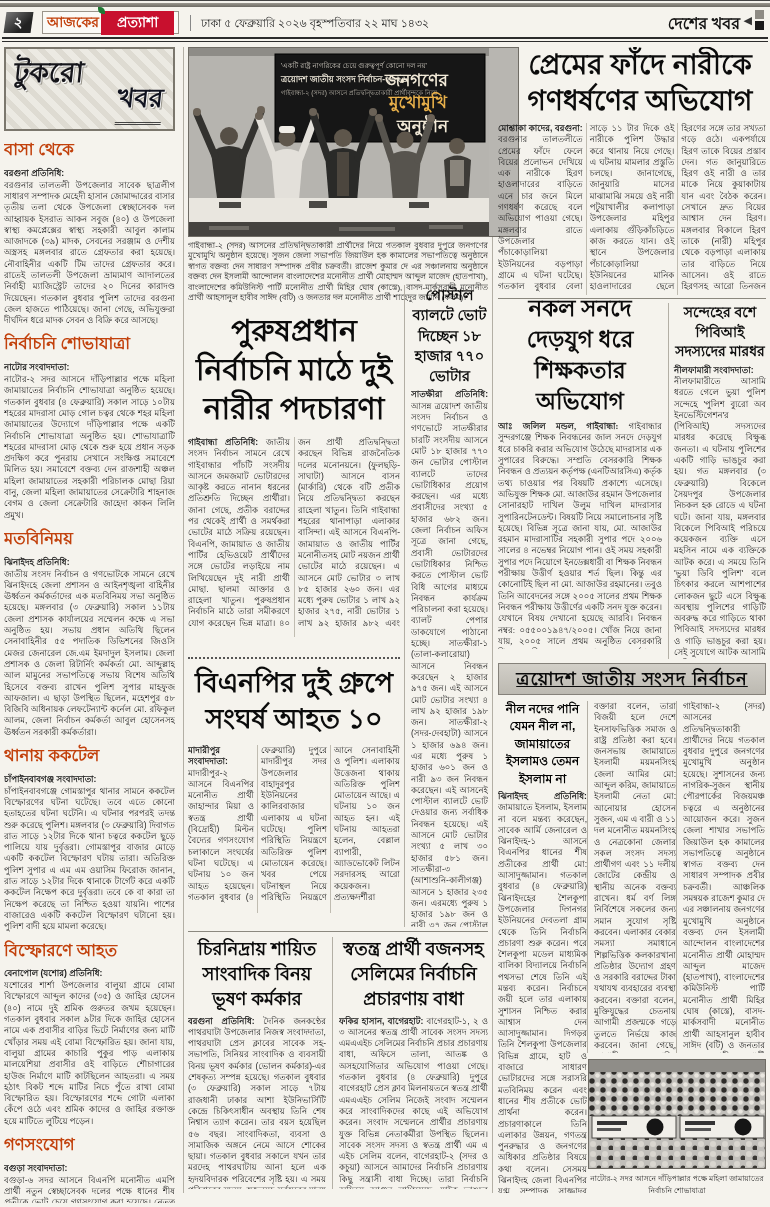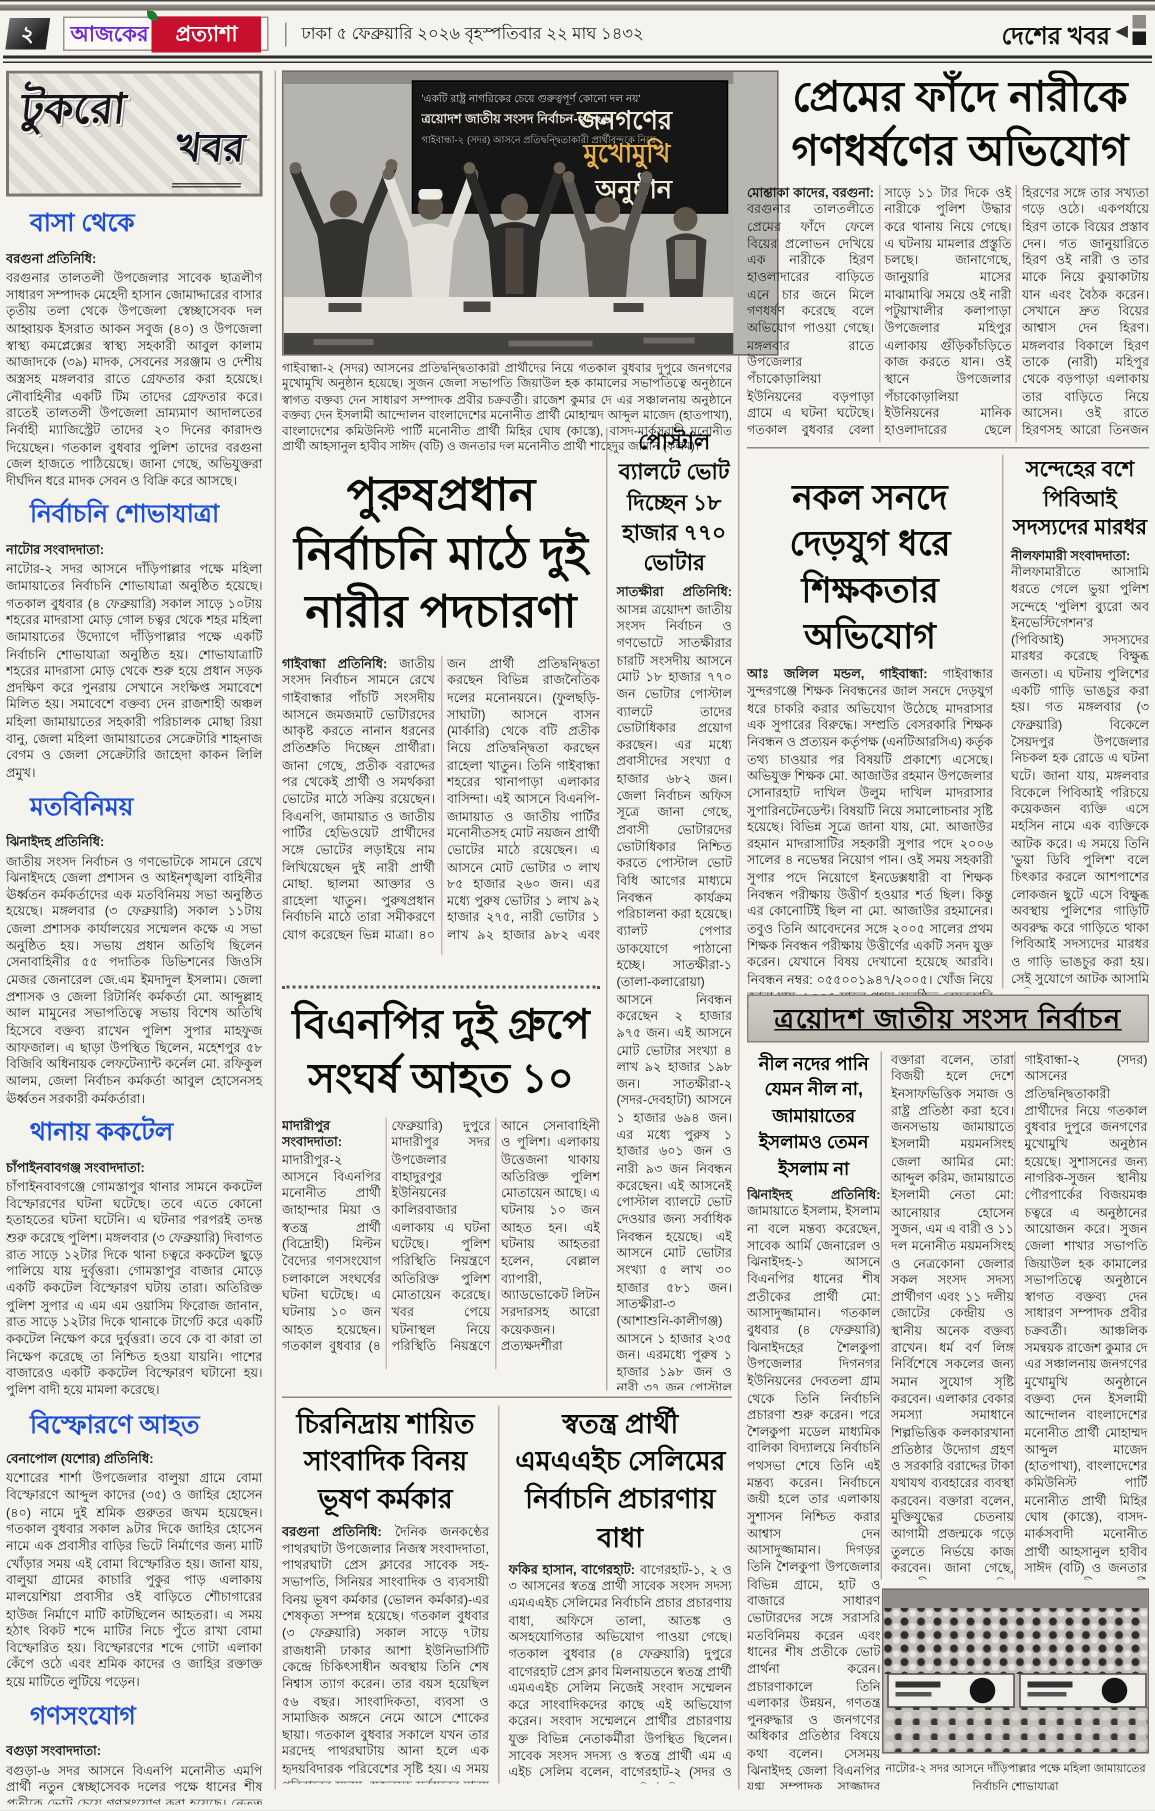--- a/index.html
+++ b/index.html
@@ -11,21 +11,21 @@
     border-top:1px solid #444;
   }
   .abs { position:absolute; }
   .rule-h { background:#8b887f; height:1px; }
   .rule-v { background:#b3afa5; width:1px; }
   
   #top-band { left:0; top:2px; width:770px; height:4px; background:linear-gradient(#9a978f,#6e6b64); }
   #pagenum { left:5px; top:11px; width:27px; height:21px; background:linear-gradient(135deg,#777 0%,#222 70%);
     color:#fff; font-weight:bold; font-size:14px; text-align:center; line-height:21px; transform:skewX(-8deg); }
   #masthead { left:42px; top:10px; height:23px; display:flex; align-items:center; border:1px solid #9a958b; padding:1px 4px; background:#fbfaf6; }
-  #masthead .black-part { font-weight:bold; font-size:14px; color:#6d28d9; }
+  #masthead .black-part { font-weight:bold; font-size:14px; color:#c2410c; }
   #masthead .red-part { font-weight:bold; font-size:14px; color:#fff; background:#c8102e; padding:0 16px; margin-left:2px; position:relative; }
   #masthead .leaf { position:absolute; left:-3px; top:-4px; width:7px; height:7px; background:#1e7a34; border-radius:0 70% 0 70%; }
   #dateline { left:190px; top:14px; font-size:11px; color:#222; border-left:1px solid #888; padding-left:10px; line-height:16px; }
   #section-label { right:30px; top:10px; font-size:16px; font-weight:bold; color:#111; }
   #section-arrow { right:18px; top:13px; font-size:11px; color:#333; }
   #sq-top { right:6px; top:9px; width:9px; height:9px; background:#8e8b84; }
   #sq-bottom { right:6px; top:20px; width:9px; height:9px; background:#1a1a1a; }
   #hdr-rule1 { left:2px; top:36px; width:766px; height:2px; background:#2c2c2c; }
   #hdr-rule2 { left:2px; top:40px; width:766px; height:1px; background:#2c2c2c; }
 
@@ -40,21 +40,21 @@
   
   #ticker-col { left:4px; top:46px; width:176px; height:1156px; overflow:hidden; padding-right:5px; }
   #ticker-logo { width:100%; height:84px; border:2px solid #7b776d; background:
       repeating-linear-gradient(45deg,#eceae3 0 6px,#dedbd2 6px 12px);
     position:relative; margin-bottom:8px; overflow:hidden; }
   #ticker-logo .t1 { position:absolute; left:8px; top:2px; font-size:28px; font-weight:bold; color:#15151a;
     transform:skewX(-6deg); text-shadow:1px 1px 0 #ffffff,2px 2px 0 #9a978e; }
   #ticker-logo .t2 { position:absolute; right:10px; bottom:4px; font-size:26px; font-weight:bold; color:#10131f;
     transform:skewX(-6deg); text-shadow:1px 1px 0 #ffffff,2px 2px 0 #9a978e; border-bottom:3px double #444; }
   .ticker-article { margin-bottom:7px; }
-  .ticker-title { font-size:16.5px; font-weight:bold; color:#1d4ed8; line-height:1.25; margin-bottom:2px;margin-left:16px; }
+  .ticker-title { font-size:16.5px; font-weight:bold; color:#c2410c; line-height:1.25; margin-bottom:2px; }
 
   
   #v-rule-1 { left:183px; top:46px; height:1146px; }
   #v-rule-2 { left:492px; top:46px; height:1146px; }
 
   
   #photo1 { left:188px; top:46px; width:331px; height:190px; background:#b8b6b1; border:1px solid #6f6c65; overflow:hidden; }
   #caption1 { left:188px; top:240px; width:300px; height:66px; }
   #lead-headline { left:188px; top:310px; width:212px; height:122px; font-size:30px; line-height:1.3; }
   #lead-block { left:188px; top:436px; width:212px; height:216px; }
@@ -70,21 +70,21 @@
   #postal-headline { font-size:14.5px; line-height:1.4; margin-bottom:3px; }
   #postal-body { height:540px; }
 
   
   #rape-headline { left:506px; top:46px; width:268px; height:72px; font-size:28px; line-height:1.3; }
   #rape-block { left:498px; top:122px; width:268px; height:172px; }
   #rape-body { height:172px; }
   #rape-rule { left:498px; top:297px; width:268px; }
 
   
-  #fake-block { left:498px; top:315px; width:164px; height:356px; overflow:hidden; }
+  #fake-block { left:498px; top:292px; width:164px; height:356px; overflow:hidden;font-family:Liberation Serif, serif; }
   #fake-headline { font-size:23px; line-height:1.35; margin-bottom:4px; }
   #pbi-block { left:668px; top:302px; width:98px; height:356px; border-left:1px solid #b3afa5; padding-left:5px; overflow:hidden; }
   #pbi-headline { font-size:14px; line-height:1.4; margin-bottom:3px; }
 
   
   #election-banner { left:498px; top:662px; width:268px; height:32px; background:linear-gradient(#d2cfc8,#bcb9b1);
     border:1px solid #85817a; font-size:18px; line-height:30px; letter-spacing:1px;text-decoration:underline; }
   #election-cols { left:498px; top:700px; width:268px; height:492px; display:flex; }
   .ecol { width:89px; overflow:hidden; }
   .ecol + .ecol { border-left:1px solid #b3afa5; padding-left:6px; }
@@ -302,21 +302,21 @@
 
   <div class="abs" id="journalist-block">
     <div class="headline" id="journalist-headline">চিরনিদ্রায় শায়িত সাংবাদিক বিনয় ভূষণ কর্মকার</div>
     <div class="body-text">
       <span class="byline">বরগুনা প্রতিনিধি:</span>
       <span>দৈনিক জনকণ্ঠের পাথরঘাটা উপজেলার নিজস্ব সংবাদদাতা, পাথরঘাটা প্রেস ক্লাবের সাবেক সহ-সভাপতি, সিনিয়র সাংবাদিক ও ব্যবসায়ী বিনয় ভূষণ কর্মকার (ভোলন কর্মকার)-এর শেষকৃত্য সম্পন্ন হয়েছে। গতকাল বুধবার (৩ ফেব্রুয়ারি) সকাল সাড়ে ৭টায় রাজধানী ঢাকার আশা ইউনিভার্সিটি কেন্দ্রে চিকিৎসাধীন অবস্থায় তিনি শেষ নিশ্বাস ত্যাগ করেন। তার বয়স হয়েছিল ৫৬ বছর। সাংবাদিকতা, ব্যবসা ও সামাজিক অঙ্গনে নেমে আসে শোকের ছায়া। গতকাল বুধবার সকালে যখন তার মরদেহ পাথরঘাটায় আনা হলে এক হৃদয়বিদারক পরিবেশের সৃষ্টি হয়। এ সময় পরিবারের সদস্য, স্বজনসহ সর্বস্তরের মানুষ শেষবারের মতো প্রিয় সাংবাদিককে দেখতে ভিড় জমান। পাথরঘাটা প্রেস ক্লাবে তার মরদেহ আনা হলে এক মিনিট নীরবতা পালন করে সাংবাদিক সহকর্মীরা তাকে শেষ শ্রদ্ধা জানান। পরে কেন্দ্রীয় শ্মশান ঘাটে তার শেষকৃত্য সম্পন্ন করা হয়। বিনয় ভূষণ কর্মকার ২১ ফেব্রুয়ারি ১৯৬৯ সালে জন্মগ্রহণ করেন। সততা, নিষ্ঠা ও মানবিকতাকে আদর্শ হিসেবে ধারণ করে সাংবাদিকতার পাশাপাশি একজন সজ্জন ব্যক্তি হিসেবে পরিচিতি ও সম্মান অর্জন করেন। তার মৃত্যুতে পাথরঘাটার সাংবাদিক, ব্যবসায়ী ও সামাজিক সংগঠনের নেতারা গভীর শোক প্রকাশ করেছেন।</span>
     </div>
   </div>
 
   <div class="abs" id="selim-block">
-    <div class="headline" id="selim-headline">স্বতন্ত্র প্রার্থী এমএএইচ সেলিমের নির্বাচনি প্রচারণায় বাধা</div>
+    <div class="headline" id="selim-headline">স্বতন্ত্র প্রার্থী বজনসহ সেলিমের নির্বাচনি প্রচারণায় বাধা</div>
     <div class="body-text">
       <span class="byline">ফকির হাসান, বাগেরহাট:</span>
       <span>বাগেরহাট-১, ২ ও ৩ আসনের স্বতন্ত্র প্রার্থী সাবেক সংসদ সদস্য এমএএইচ সেলিমের নির্বাচনি প্রচার প্রচারণায় বাধা, অফিসে তালা, আতঙ্ক ও অসহযোগিতার অভিযোগ পাওয়া গেছে। গতকাল বুধবার (৪ ফেব্রুয়ারি) দুপুরে বাগেরহাট প্রেস ক্লাব মিলনায়তনে স্বতন্ত্র প্রার্থী এমএএইচ সেলিম নিজেই সংবাদ সম্মেলন করে সাংবাদিকদের কাছে এই অভিযোগ করেন। সংবাদ সম্মেলনে প্রার্থীর প্রচারণায় যুক্ত বিভিন্ন নেতাকর্মীরা উপস্থিত ছিলেন। সাবেক সংসদ সদস্য ও স্বতন্ত্র প্রার্থী এম এ এইচ সেলিম বলেন, বাগেরহাট-২ (সদর ও কচুয়া) আসনে আমাদের নির্বাচনি প্রচারণায় কিছু সন্ত্রাসী বাধা দিচ্ছে। তারা নির্বাচনি অফিসে আগুন লাগিয়েছে, মাইক ভাঙচুর করেছে, ছাত্রাপুর নির্বাচনি অফিসে তালা লাগিয়েছে। এ বিষয়ে পুলিশ প্রশাসন ও জেলা রিটার্নিং কর্মকর্তার নিকট অভিযোগ দিয়েও কোনো প্রতিকার পাইনি। এ অবস্থা বিরাজ করলে কোন লেভেল প্লেয়িং ফিল্ড থাকবে না। প্রধান নির্বাচন কমিশনের কাছে আগামী সংসদ নির্বাচনে সুষ্ঠু পরিবেশ বজায় রাখতে প্রয়োজনীয় পদক্ষেপ নেওয়ার দাবি জানান তিনি। তিনি আরো বলেন, এ ছাড়া সামাজিক যোগাযোগ মাধ্যমে আমার বিরুদ্ধে কর ফাঁকির গুজব ছড়ানো হচ্ছে। কর ফাঁকি দিলে তো নমিনেশন পেতাম না। আমি জেলা রিটার্নিং কর্মকর্তা ও প্রশাসনের নিকট প্রয়োজনীয় পদক্ষেপ গ্রহণ করার দাবি জানাই। এ বিষয়ে জেলা রিটার্নিং কর্মকর্তা ও জেলা প্রশাসক গোলাম মো: বাতেন বলেন, বিষয়টি তদন্ত সাপেক্ষে প্রয়োজনীয় ব্যবস্থা নেওয়া হবে।</span>
     </div>
   </div>
 
   <div class="abs" id="photo2">
     <svg width="178" height="110" viewBox="0 0 178 110">
       <defs>
         <pattern id="crowd" width="11" height="9" patternUnits="userSpaceOnUse">

